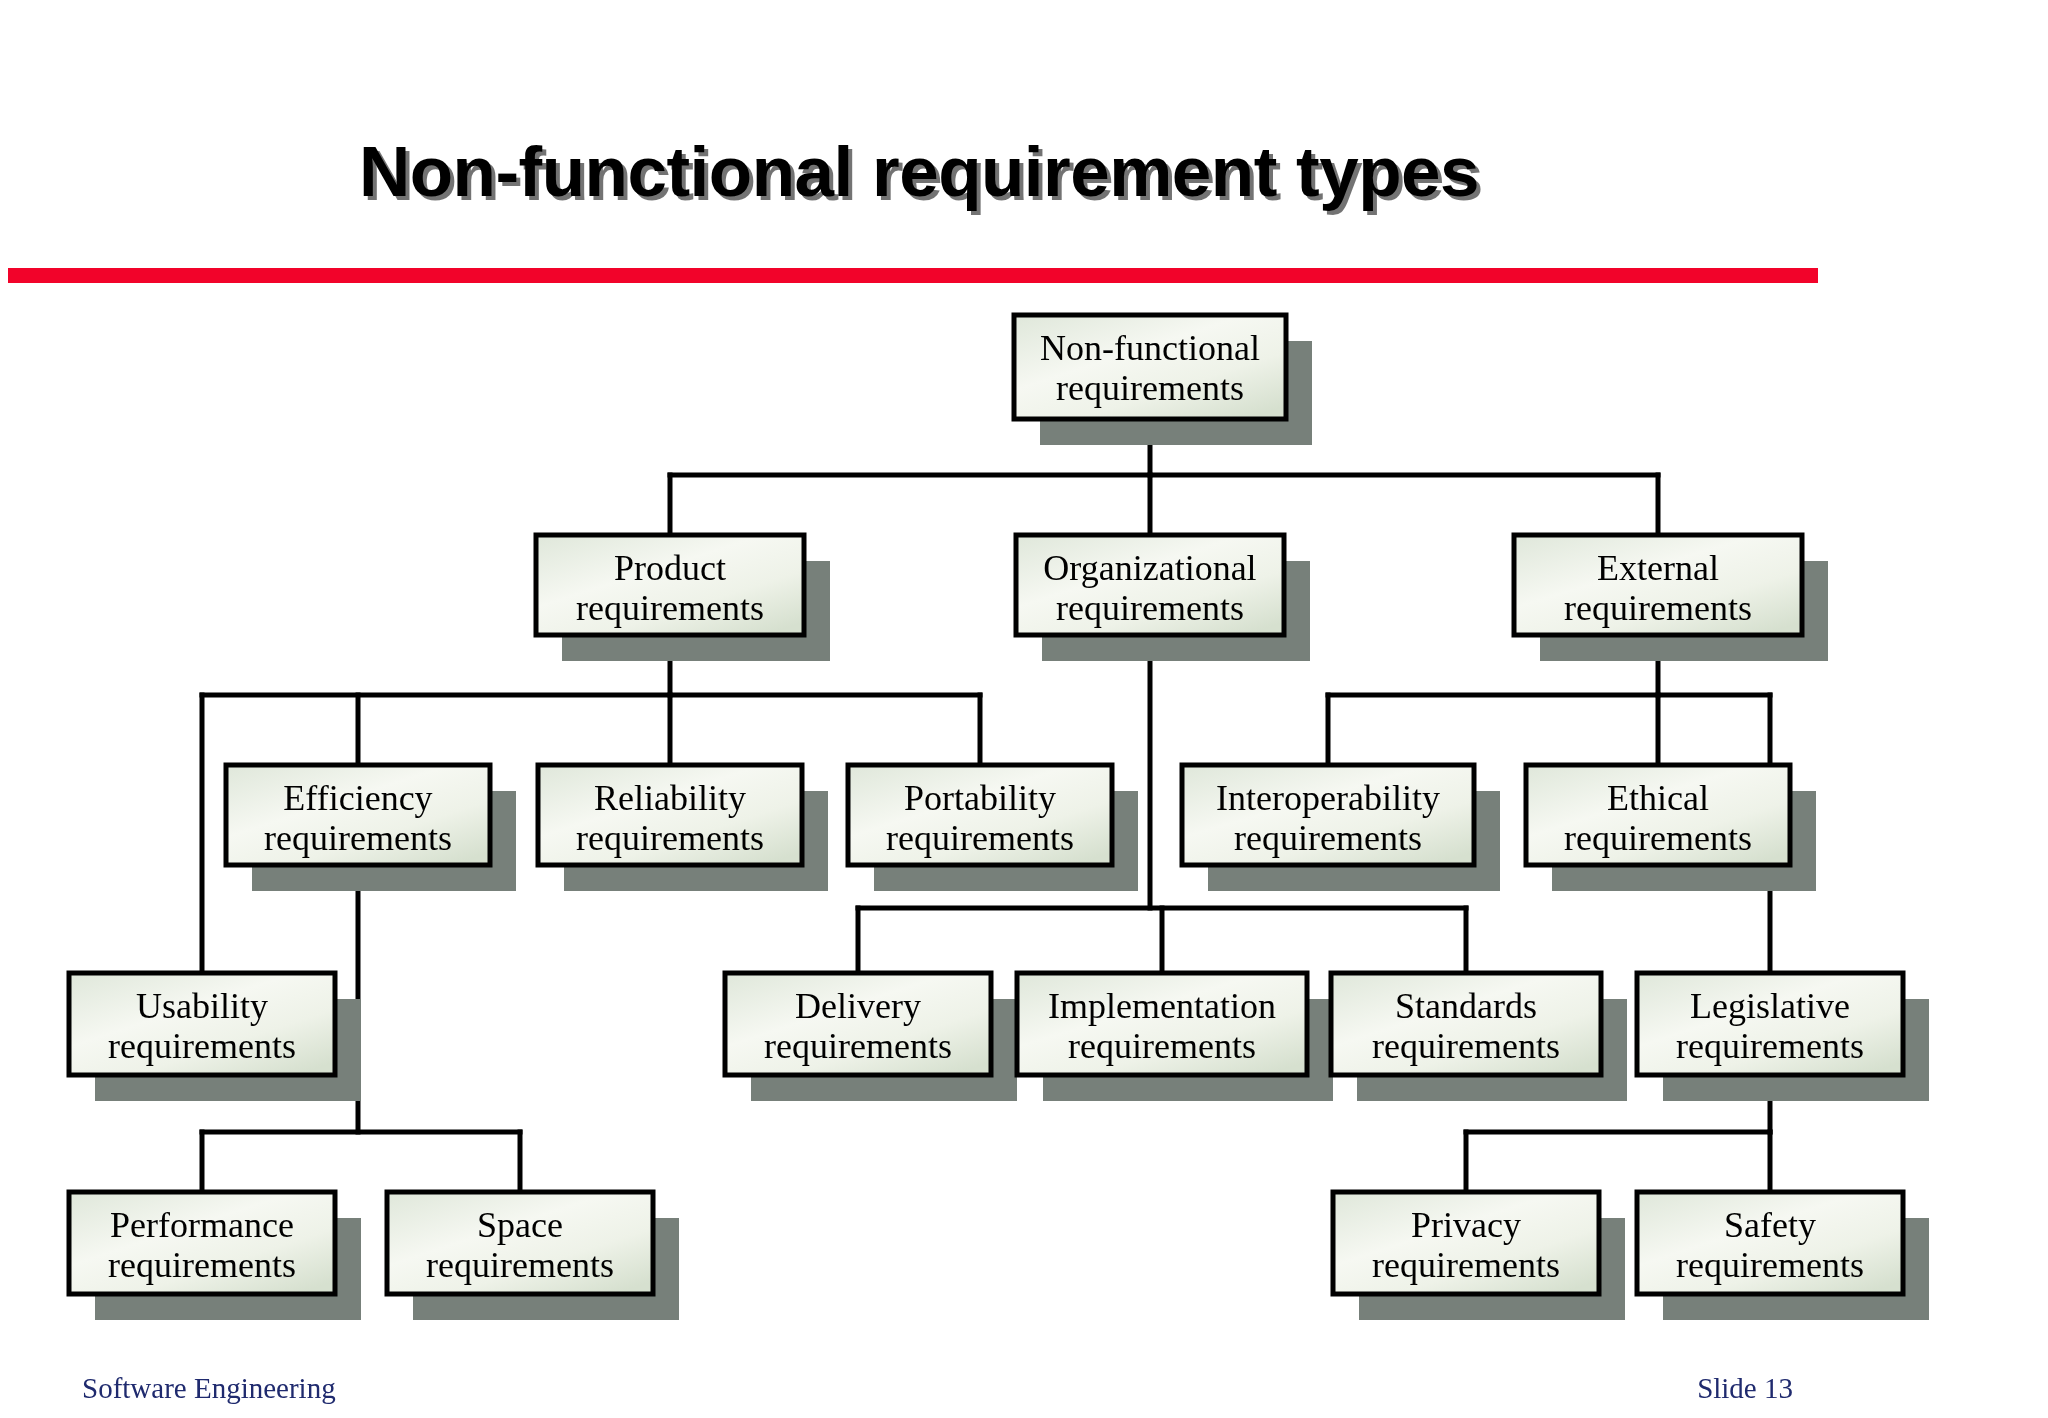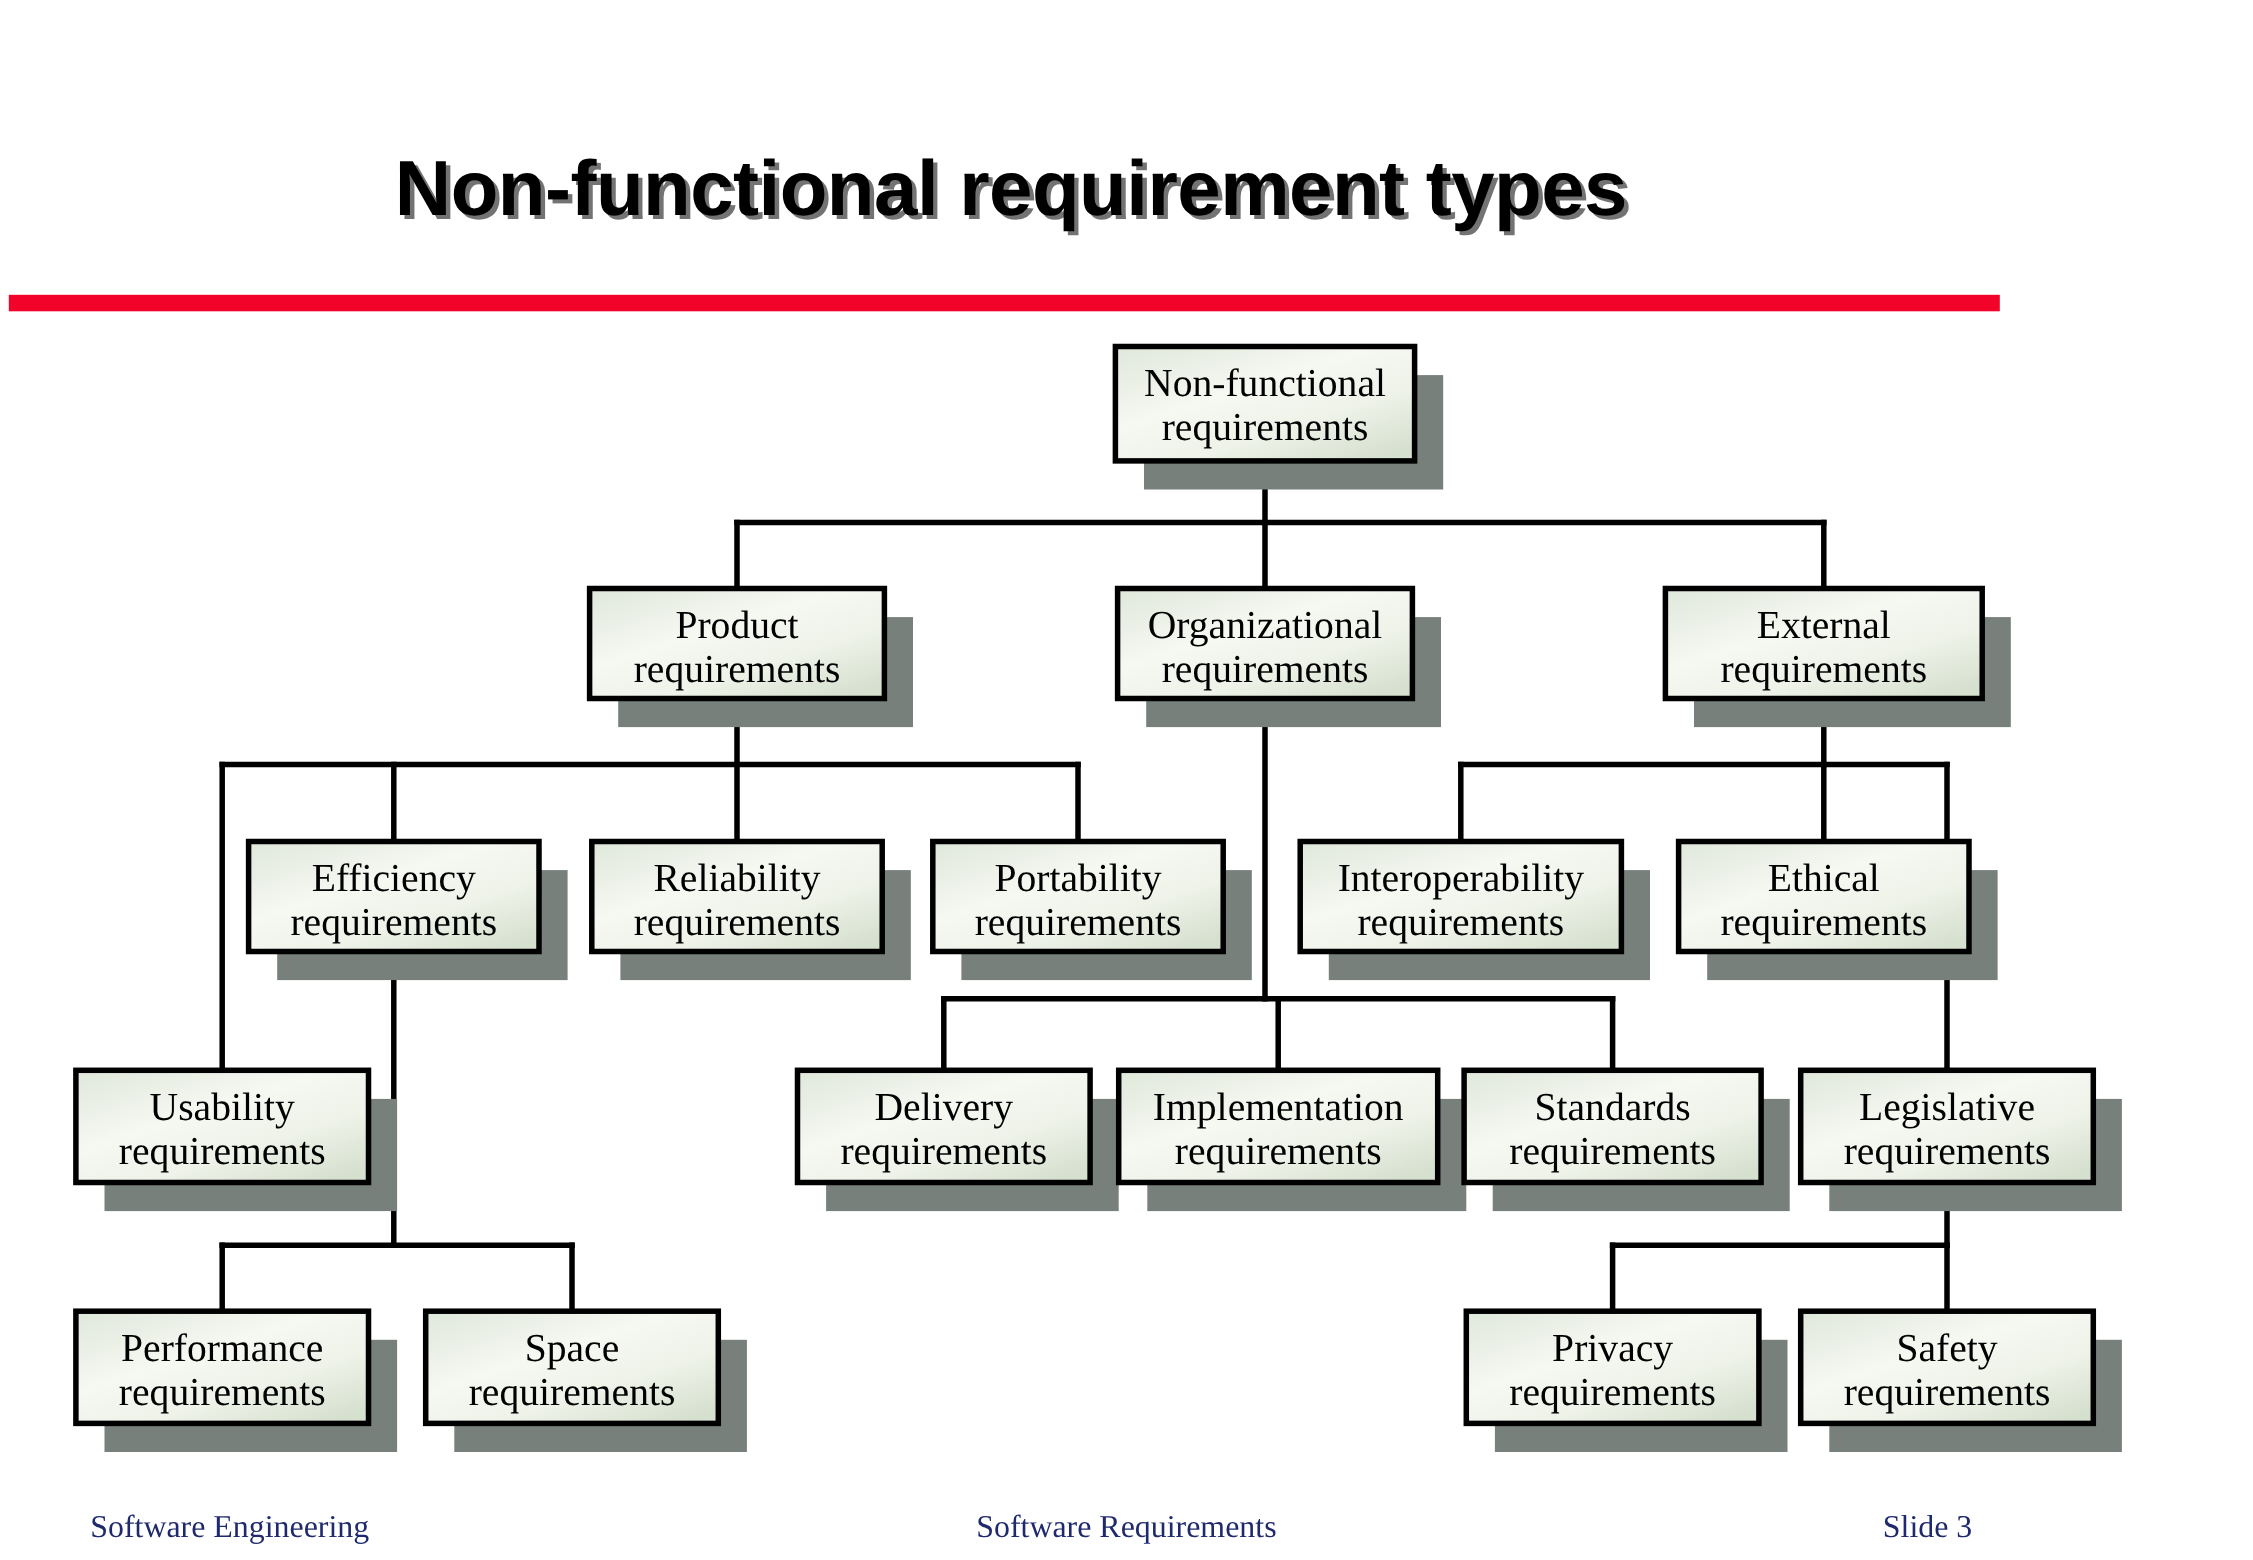--- a/index.html
+++ b/index.html
@@ -218,15 +218,14 @@
         <rect x="1663" y="1218" width="266" height="102" fill="#77807a"></rect>
         <rect x="1637" y="1192" width="266" height="102" fill="url(#boxGrad)" stroke="#000000" stroke-width="5"></rect>
         <text x="1770" y="1237" text-anchor="middle" font-family="&quot;Liberation Serif&quot;, &quot;DejaVu Serif&quot;, serif" font-size="36" fill="#000000">Safety</text>
         <text x="1770" y="1277" text-anchor="middle" font-family="&quot;Liberation Serif&quot;, &quot;DejaVu Serif&quot;, serif" font-size="36" fill="#000000">requirements</text>
       </g>
     </g>
 </svg>
 
 <div class="footer">
   <span class="footer-left">Software Engineering</span>
-  <span class="footer-center">Software Requirements</span>
-  <span class="footer-right">Slide  3</span>
+  <span class="footer-right">Slide  13</span>
 </div>
 
 </body></html>

